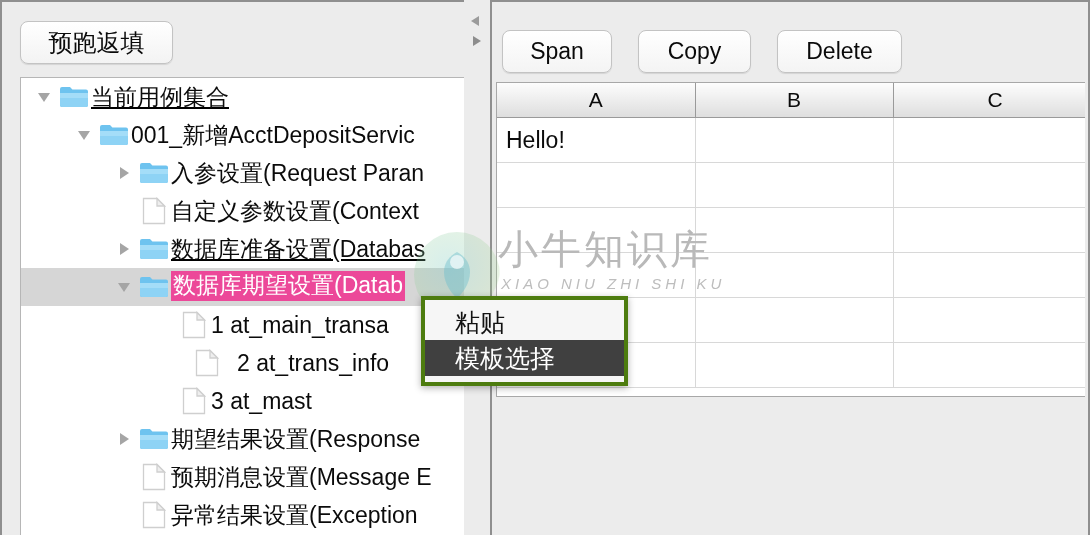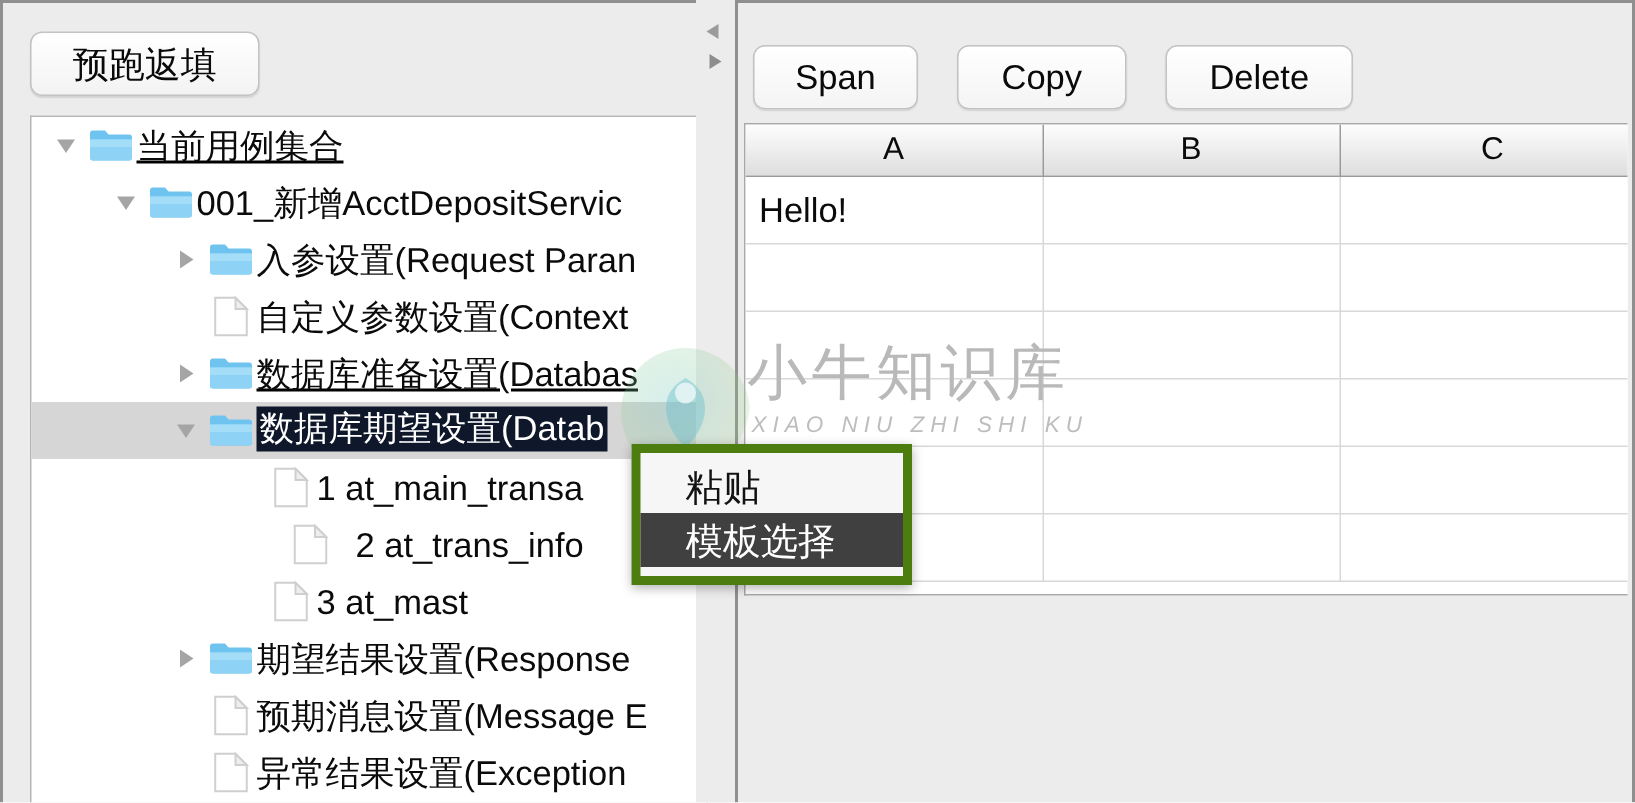--- a/index.html
+++ b/index.html
@@ -80,21 +80,21 @@
     width: 34px; flex: 0 0 34px;
     display: flex; align-items: center; justify-content: center;
   }
   .node-label {
     font-size: 23px;
     color: #0b0b0b;
     letter-spacing: 0px;
     padding-right: 4px;
   }
   .node-label.hl {
-    background: #0f172a;
+    background: #ec4899;
     color: #ffffff;
     padding: 2px 2px 3px 2px;
     margin: -2px 0 0 0;
     line-height: 1.05;
   }
 
   
   #tree-scrollbar {
     position: absolute;
     right: 0; top: 0;
@@ -232,23 +232,23 @@
     font-style: italic;
     white-space: nowrap;
     margin-top: 5px;
     margin-left: 3px;
   }
 
   
   #context-menu {
     position: absolute;
     left: 421px; top: 296px;
-    width: 187px;
+    width: 207px;
     background: #f6f6f6;
-    border: 6px solid #4d7c0f;
+    border: 4px solid #4d7c0f;
     box-shadow: 0 2px 7px rgba(0,0,0,0.30);
     padding: 4px 0 6px 0;
     box-sizing: border-box;
     z-index: 40;
   }
   .menu-item {
     height: 36px;
     display: flex; align-items: center;
     padding-left: 30px;
     font-size: 25px;

